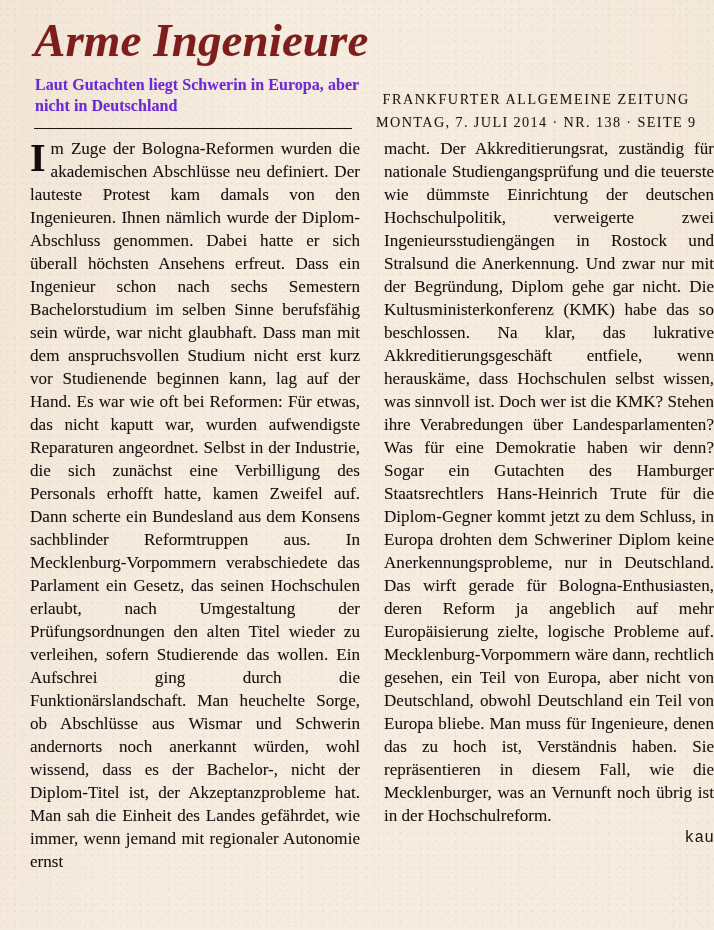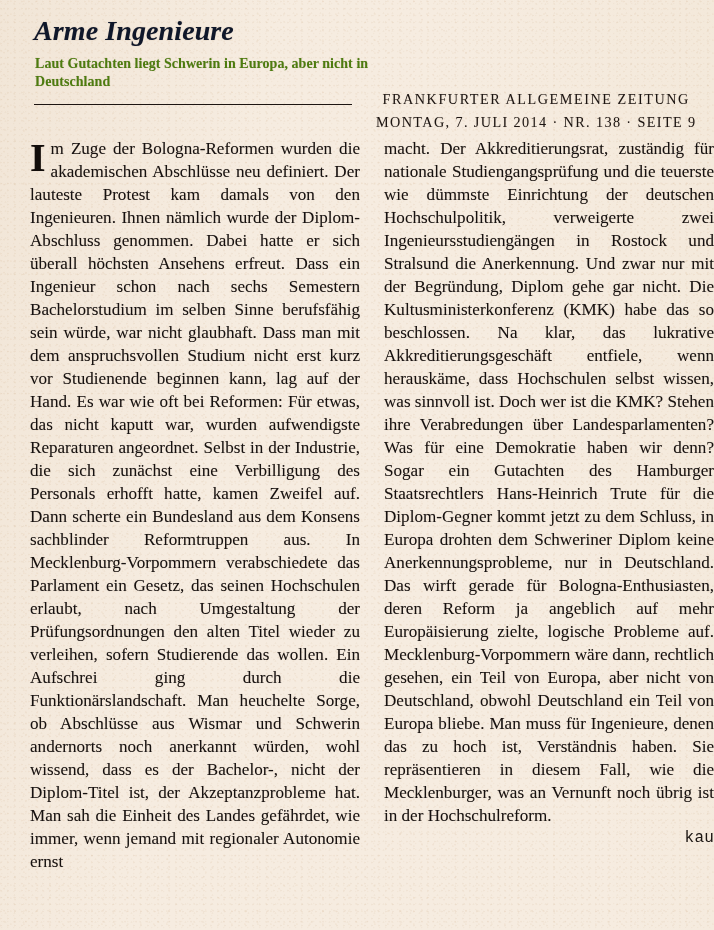--- a/index.html
+++ b/index.html
@@ -50,34 +50,34 @@
 
   
   .masthead-row {
     display: flex;
     align-items: flex-start;
     justify-content: space-between;
   }
   .head-left { width: 344px; flex: 0 0 344px; }
 
   .headline {
-    font-size: 28px;
+    font-size: 47px;
     font-weight: bold;
     font-style: italic;
     letter-spacing: 0.1px;
     line-height: 1;
     margin: 17px 0 0 8px;
-    color: #0f172a;
+    color: #7f1d1d;
     text-shadow: 0 0 1px rgba(60,35,20,0.30);
   }
   .subheadline {
-    font-size: 14px;
+    font-size: 16px;
     line-height: 1.32;
     margin: 10px 0 0 9px;
-    color: #4d7c0f;
+    color: #6d28d9;
     letter-spacing: 0.05px;
     text-shadow: 0 0 1px rgba(70,45,25,0.22);
   }
   .rule {
     height: 0;
     border-top: 1.6px solid #1d1512;
     margin: 12px 0 0 8px;
     width: 318px;
   }
 

